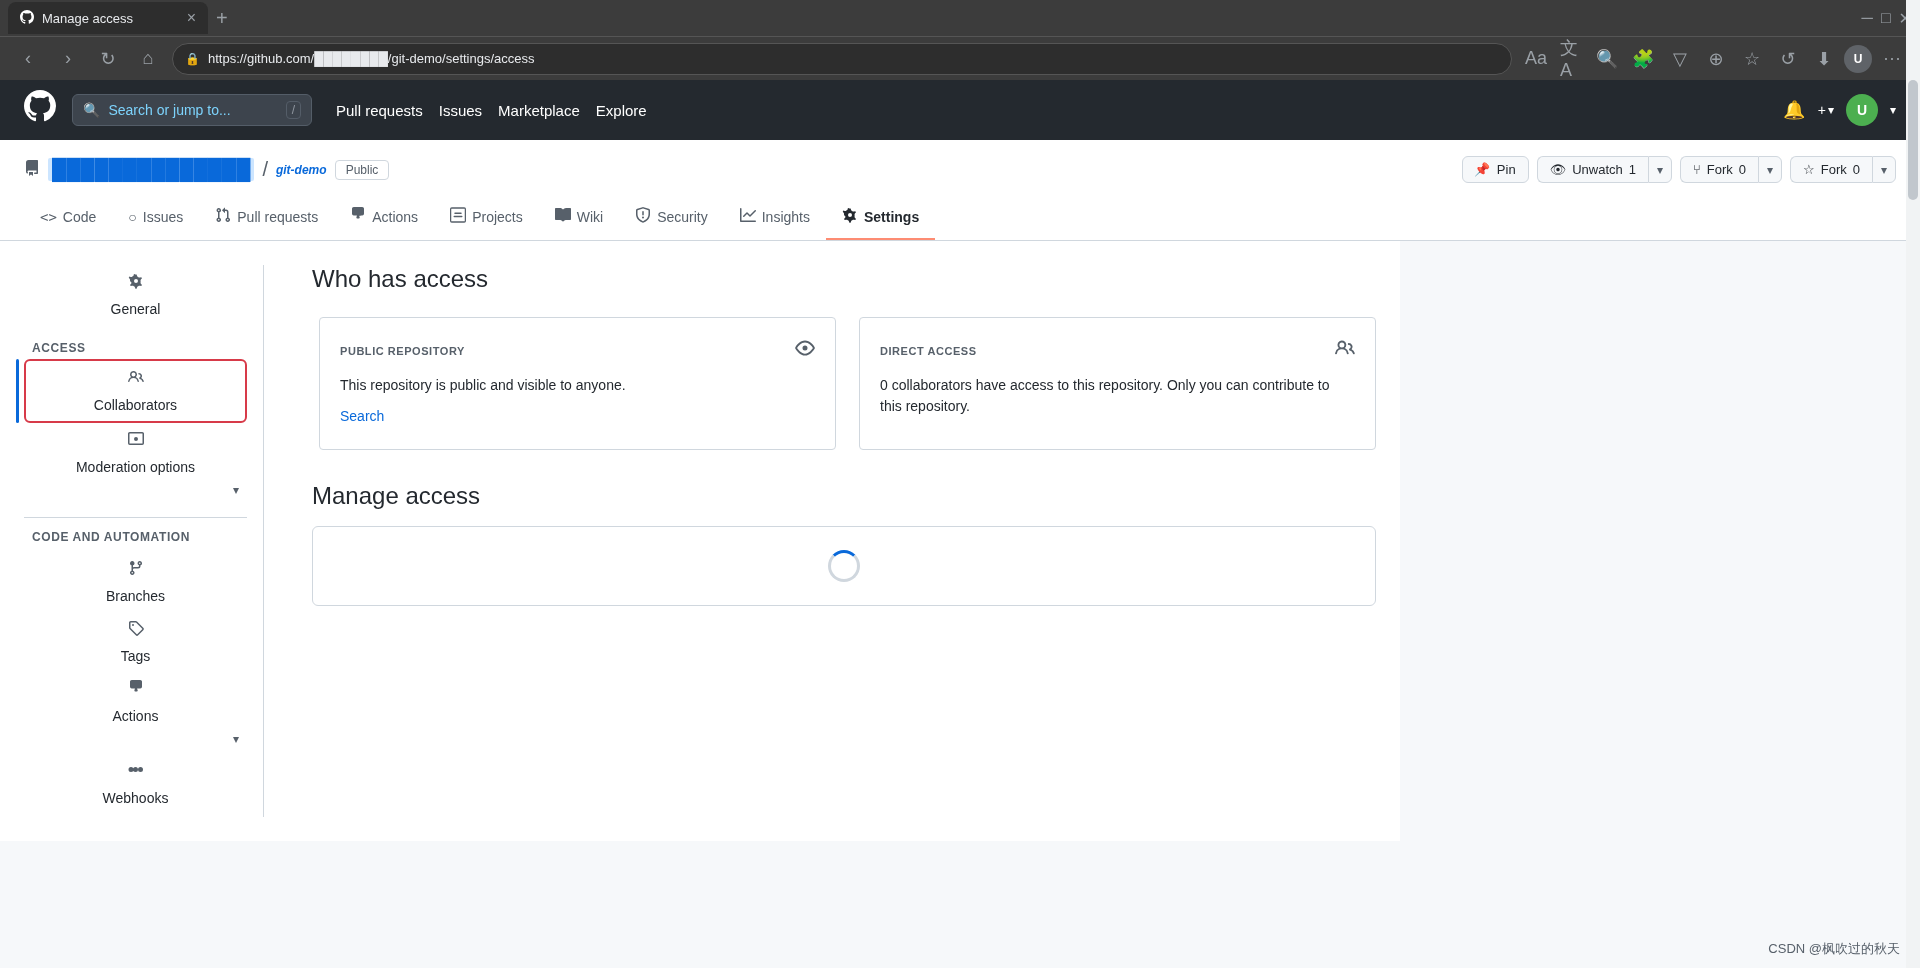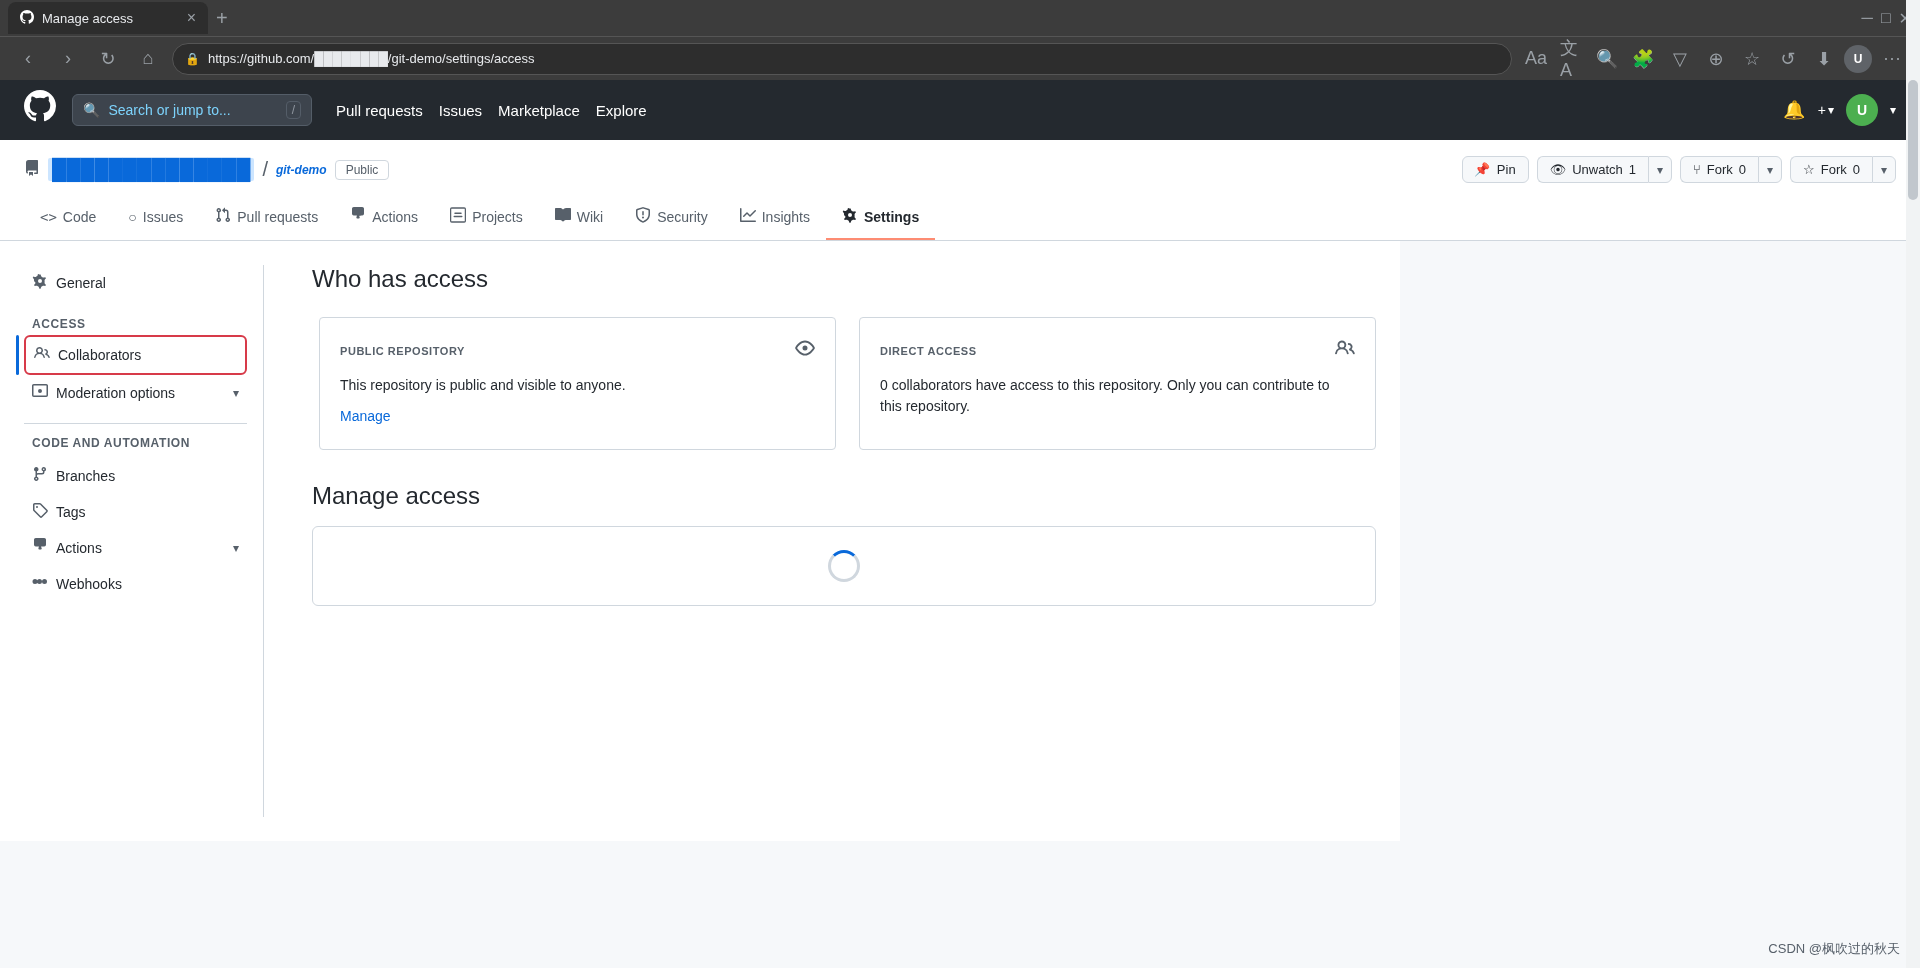--- a/index.html
+++ b/index.html
@@ -260,20 +260,21 @@
     .sidebar-item {
       display: flex;
       align-items: center;
       gap: 8px;
       padding: 8px 8px;
       border-radius: 6px;
       color: #24292f;
       cursor: pointer;
       font-size: 14px;
       text-decoration: none;
+      flex-direction: column;
     }
     .sidebar-item-icon { color: #57606a; font-size: 16px; }
     .sidebar-item-chevron { margin-left: auto; color: #57606a; font-size: 12px; }
 
     
     .sidebar-item.collaborators-item {
       border: 2px solid #d73a49;
       background: #fff;
     }
     .sidebar-item.collaborators-item {
@@ -689,21 +690,21 @@
       <div class="access-card">
         <div class="access-card-header">
           <span class="access-card-label">PUBLIC REPOSITORY</span>
           <span class="access-card-icon">
             <svg width="20" height="20" viewBox="0 0 16 16" fill="#57606a">
                 <path d="M1.679 7.932c.412-.621 1.242-1.75 2.366-2.717C5.175 4.242 6.527 3.5 8 3.5c1.473 0 2.825.742 3.955 1.715 1.124.967 1.954 2.096 2.366 2.717a.119.119 0 010 .136c-.412.621-1.242 1.75-2.366 2.717C10.825 11.758 9.473 12.5 8 12.5c-1.473 0-2.825-.742-3.955-1.715C2.92 9.818 2.09 8.69 1.679 8.068a.119.119 0 010-.136zM8 2c-1.981 0-3.67.992-4.933 2.078C1.797 5.169.88 6.423.43 7.1a1.619 1.619 0 000 1.798c.45.678 1.367 1.932 2.637 3.024C4.329 13.008 6.019 14 8 14c1.981 0 3.671-.992 4.933-2.078 1.27-1.091 2.187-2.345 2.637-3.023a1.619 1.619 0 000-1.798c-.45-.678-1.367-1.932-2.637-3.023C11.671 2.992 9.981 2 8 2zm0 8a2 2 0 100-4 2 2 0 000 4z"></path>
               </svg>
           </span>
         </div>
         <p class="access-card-text">This repository is public and visible to anyone.</p>
-        <a class="access-card-link">Manage</a>
+        <a class="access-card-link">Search</a>
       </div>
 
       <div class="access-card">
         <div class="access-card-header">
           <span class="access-card-label">DIRECT ACCESS</span>
           <span class="access-card-icon">
             <svg width="20" height="20" viewBox="0 0 16 16" fill="#57606a">
                 <path d="M2 5.5a3.5 3.5 0 115.898 2.549 5.507 5.507 0 013.034 4.084.75.75 0 11-1.482.235 4.001 4.001 0 00-7.9 0 .75.75 0 01-1.482-.236A5.507 5.507 0 013.102 8.05 3.49 3.49 0 012 5.5zM11 4a3.001 3.001 0 012.22 5.018 5.01 5.01 0 012.56 3.012.749.749 0 01-.885.954.752.752 0 01-.549-.514 3.507 3.507 0 00-2.522-2.372.75.75 0 01-.574-.73v-.352a.75.75 0 01.416-.672A1.5 1.5 0 0011 5.5.75.75 0 0111 4zm-5.5-.5a2 2 0 100 4 2 2 0 000-4z"></path>
               </svg>
           </span>

